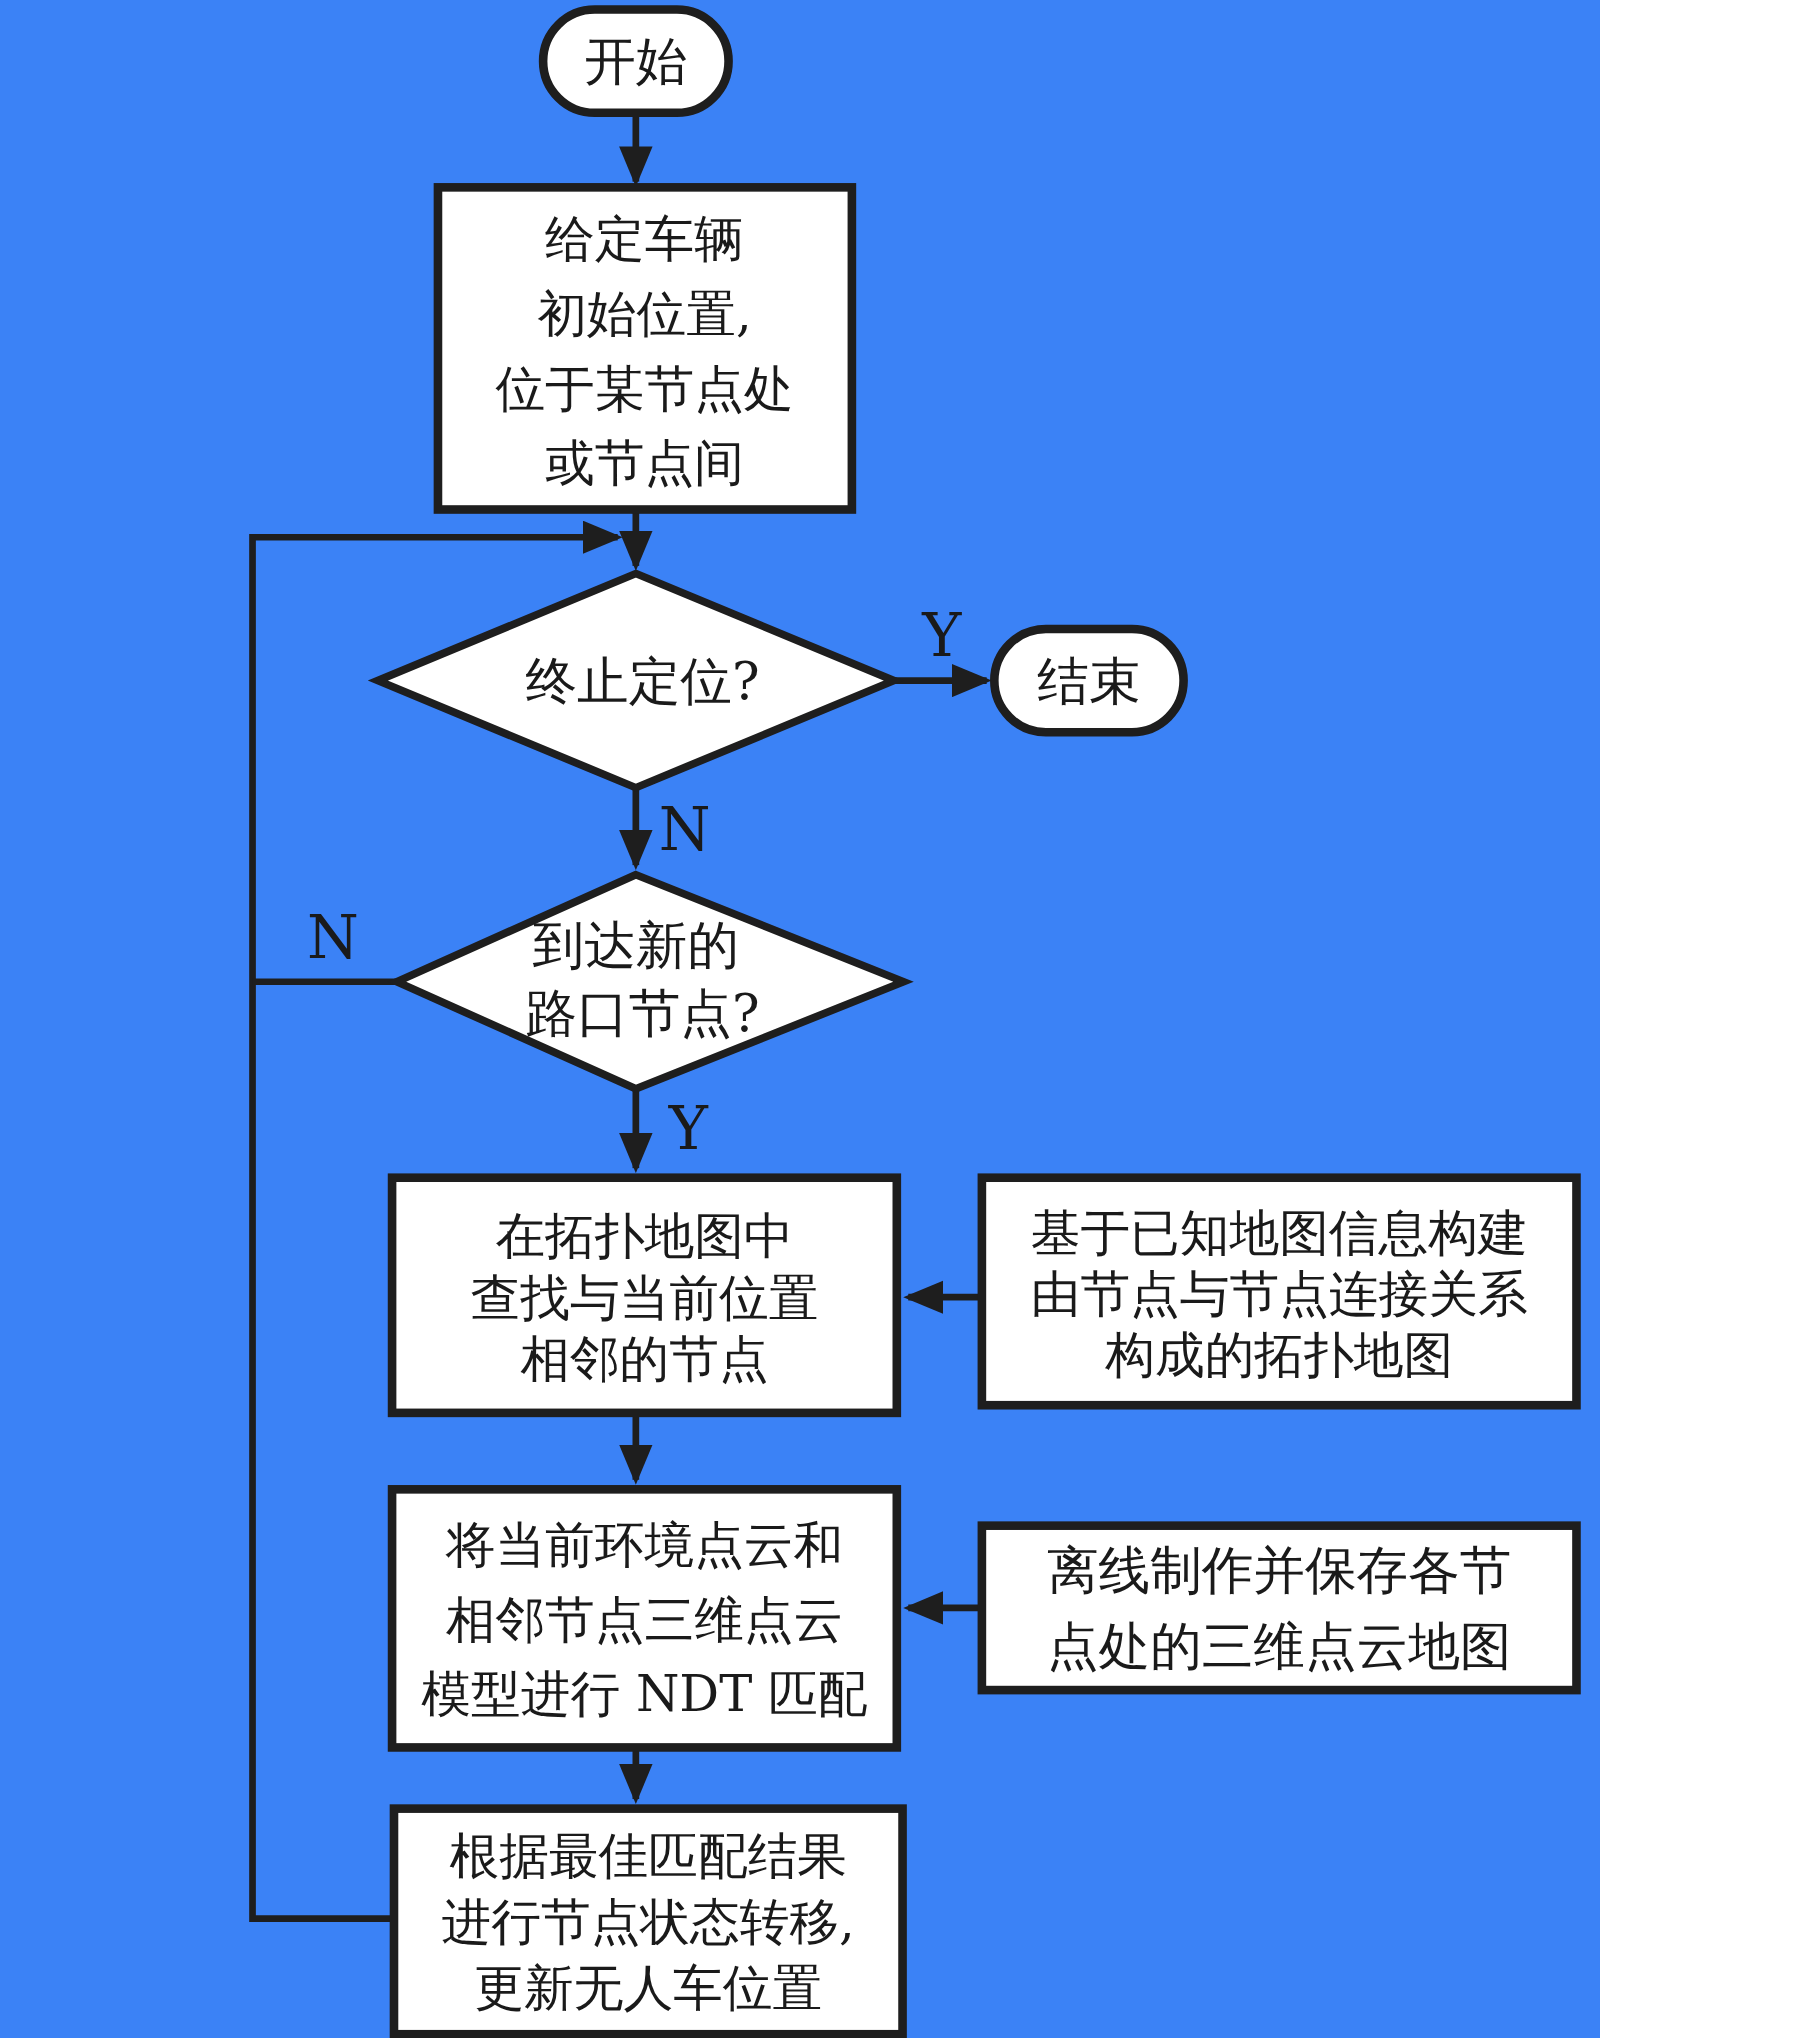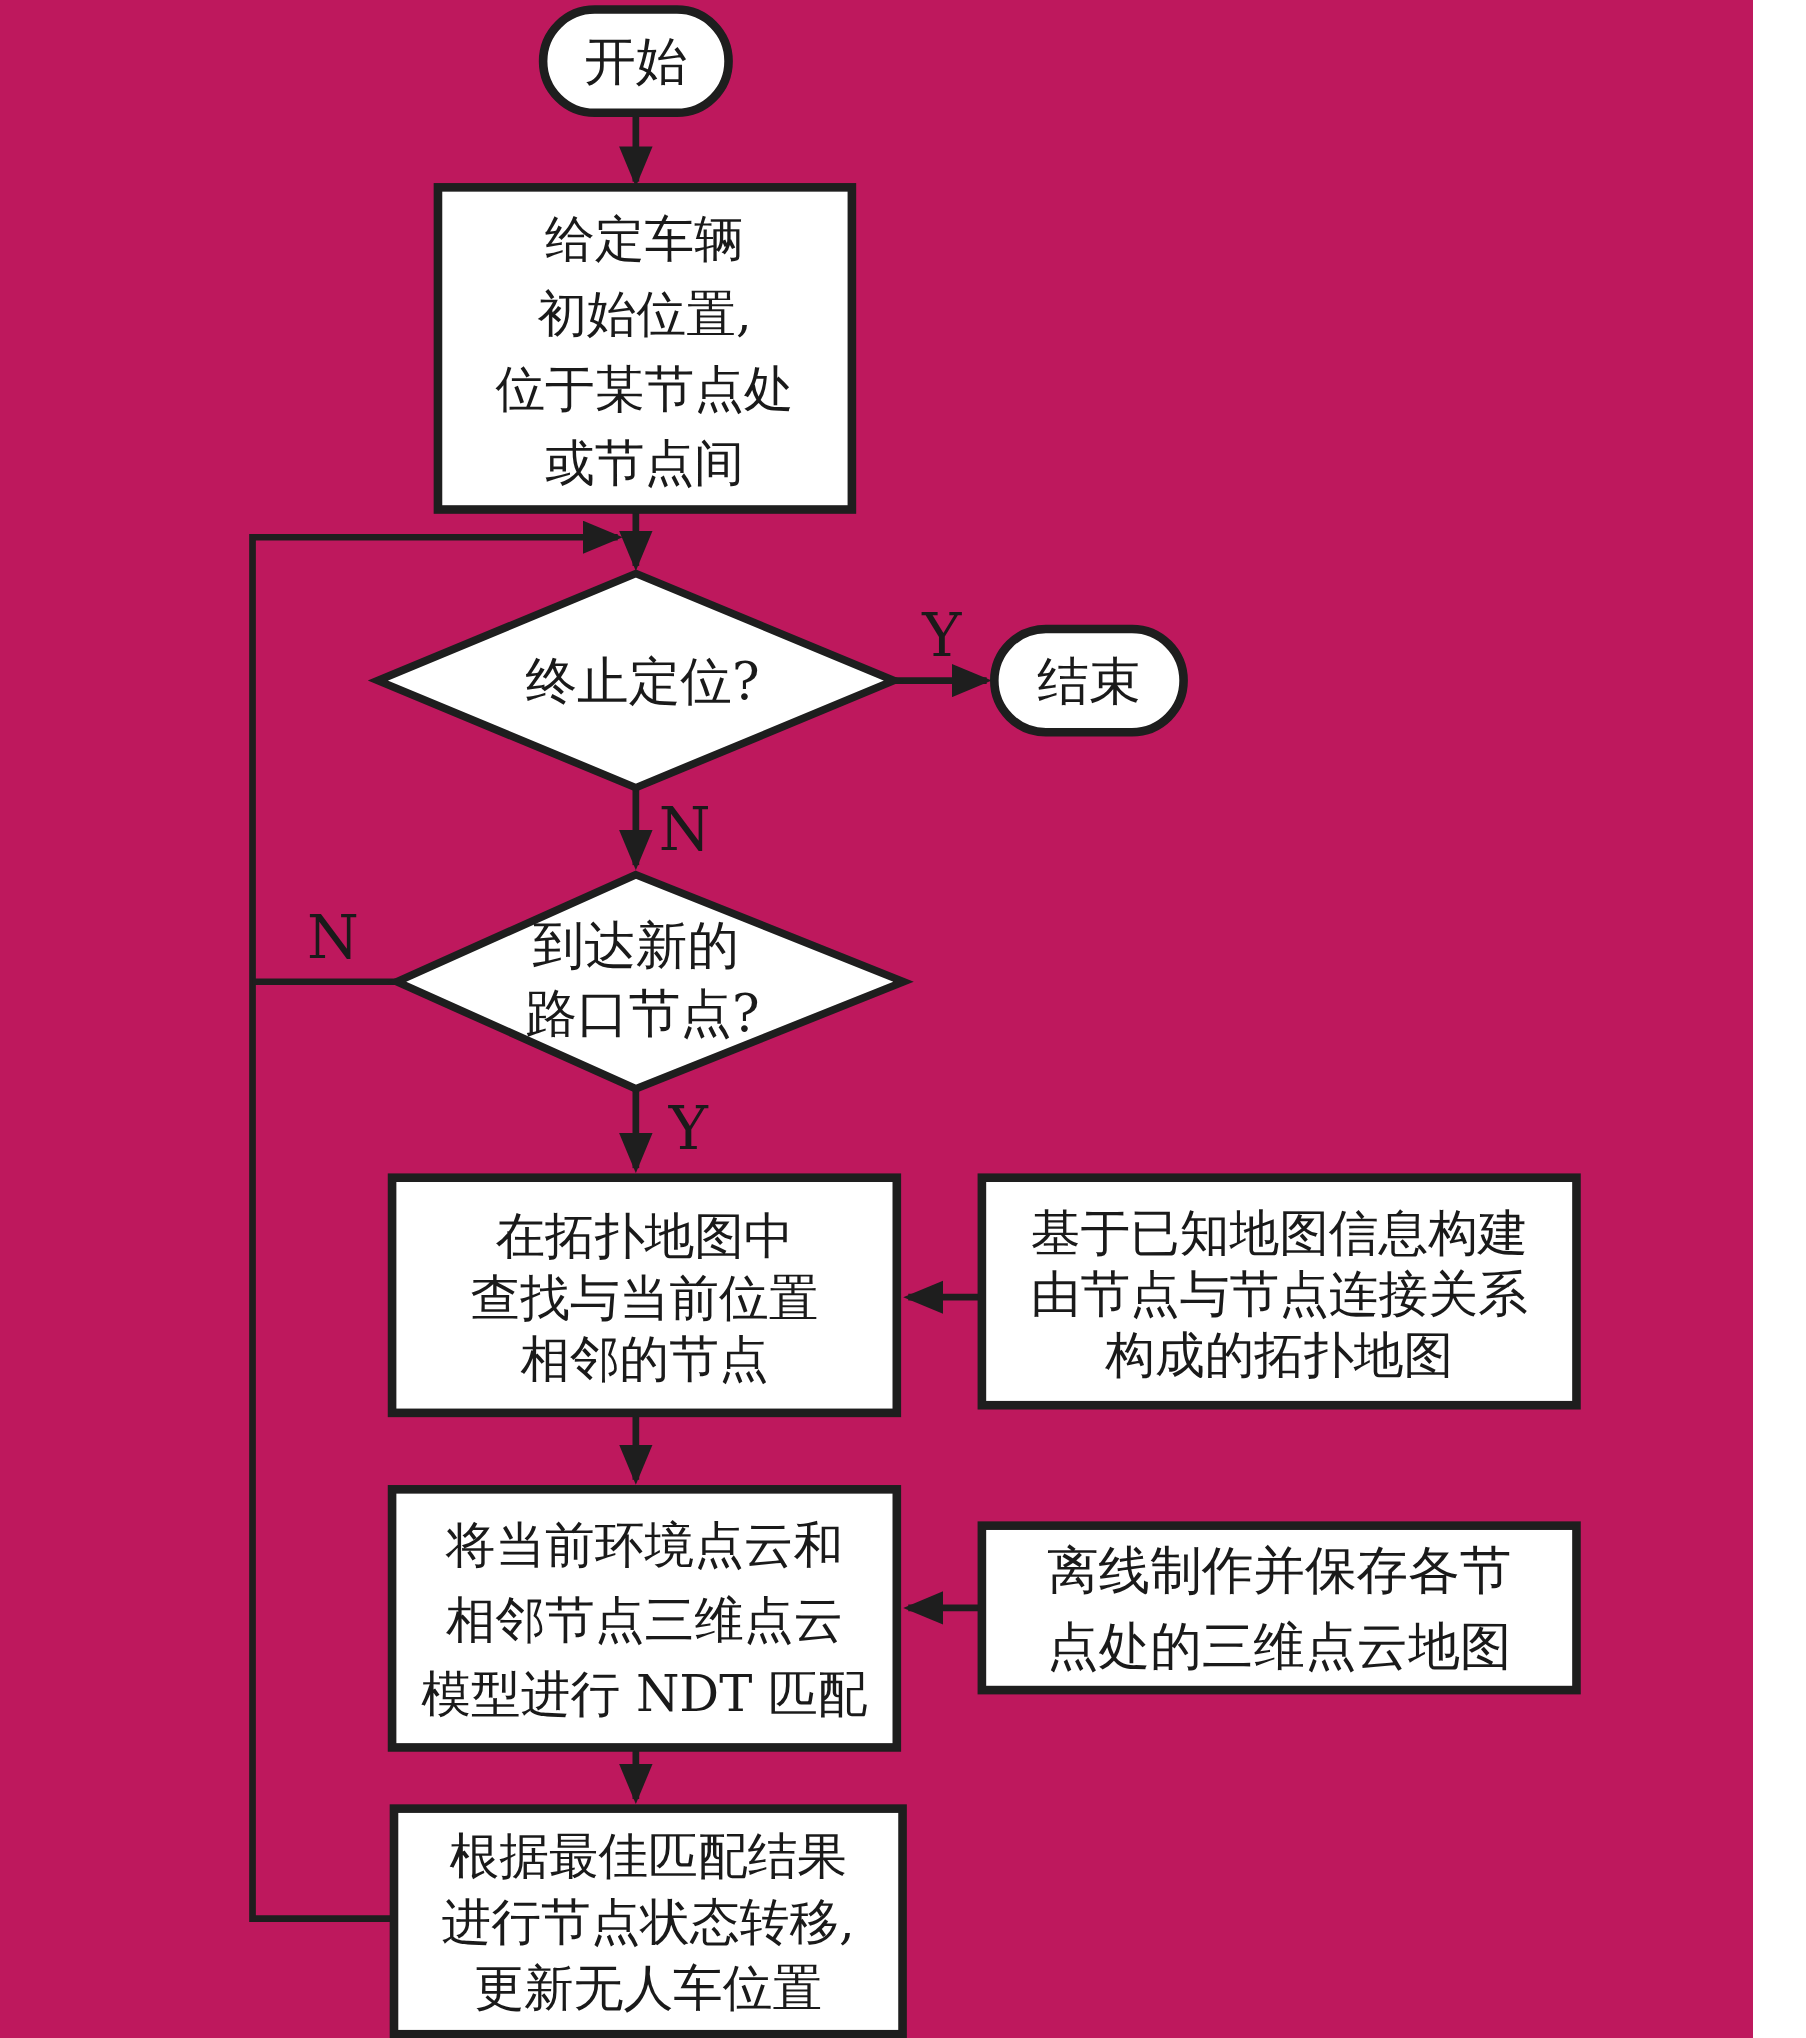--- a/index.html
+++ b/index.html
@@ -1,16 +1,16 @@
 <!DOCTYPE html>
 <html><head>
 <meta charset="utf-8">
 <style>
   html,body{margin:0;padding:0;background:#ffffff;}
-  #page{width:1753px;height:2039px;background:#be185d;position:relative;overflow:hidden;text-align:right;}
+  #page{width:1600px;height:2039px;background:#3b82f6;position:relative;overflow:hidden;text-align:right;}
   svg{display:block;}
   .shape{fill:#ffffff;stroke:#1e1e1e;}
   .box{stroke-width:9;}
   .diamond{stroke-width:8;}
   .terminator{stroke-width:9;}
   .edge{fill:none;stroke:#1e1e1e;stroke-width:7;}
   text{
     font-family:"DejaVu Serif","Liberation Serif",serif;
     fill:#1a1a1a;
     text-anchor:middle;

